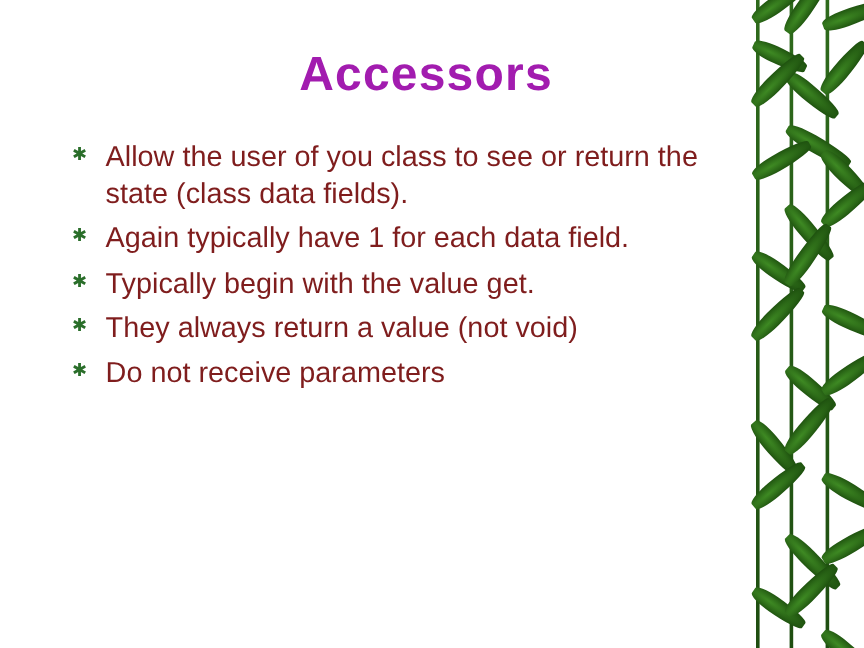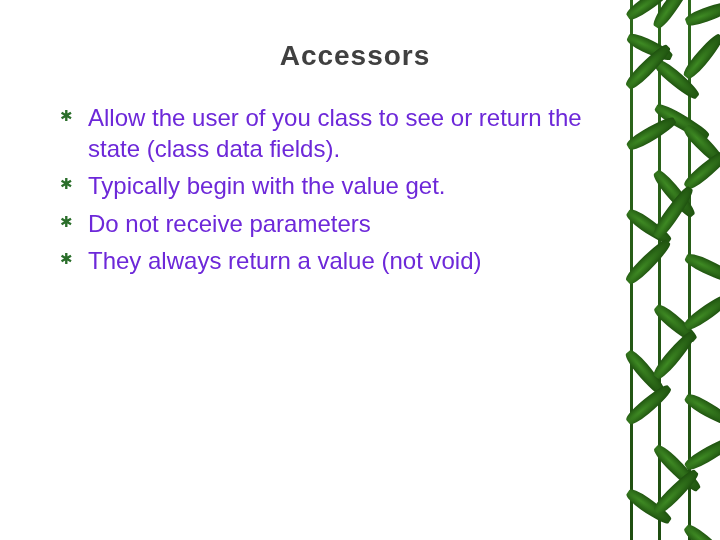--- a/index.html
+++ b/index.html
@@ -11,35 +11,35 @@
   }
   .slide {
     width: 720px;
     height: 540px;
     position: relative;
     padding: 40px 120px 40px 60px;
   }
   .title {
     font-family: "Arial Black", Arial, sans-serif;
     font-weight: 900;
-    font-size: 28px;
-    color: #404040;
+    font-size: 40px;
+    color: #a21caf;
     text-align: center;
     margin-left: 50px;
     margin-bottom: 30px;
     letter-spacing: 1px;
   }
   .bullets {
     list-style: none;
     padding-left: 0;
   }
   .bullets li {
     font-size: 24px;
     line-height: 1.3;
-    color: #6d28d9;
+    color: #7f1d1d;
     margin-bottom: 6px;
     padding-left: 28px;
     position: relative;
   }
   .bullets li::before {
     content: "✱";
     position: absolute;
     left: 0;
     top: 4px;
     font-size: 15px;
@@ -72,23 +72,24 @@
 </style>
 </head>
 <body>
 
 <div class="slide">
 
   <h1 class="title">Accessors</h1>
 
   <ul class="bullets">
     <li>Allow the user of you class to see or return the state (class data fields).</li>
+    <li>Again typically have 1 for each data field.</li>
     <li>Typically begin with the value get.</li>
+    <li>They always return a value (not void)</li>
     <li>Do not receive parameters</li>
-    <li>They always return a value (not void)</li>
   </ul>
 
   <div class="foliage">
     <div class="stalk" style="left:20px"></div>
     <div class="stalk" style="left:48px"></div>
     <div class="stalk" style="left:78px"></div>
 
     <div class="leaf" style="left:18px; top:10px;  transform:rotate(-35deg) scaleX(0.9)"></div>
     <div class="leaf" style="left:18px; top:30px;  transform:rotate(25deg)  scaleX(0.8)"></div>
     <div class="leaf" style="left:46px; top:20px;  transform:rotate(-55deg) scaleX(1.0)"></div>

